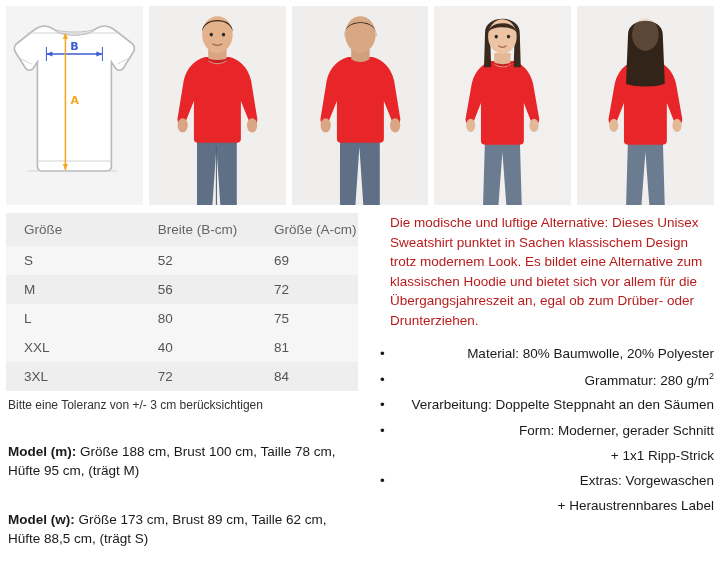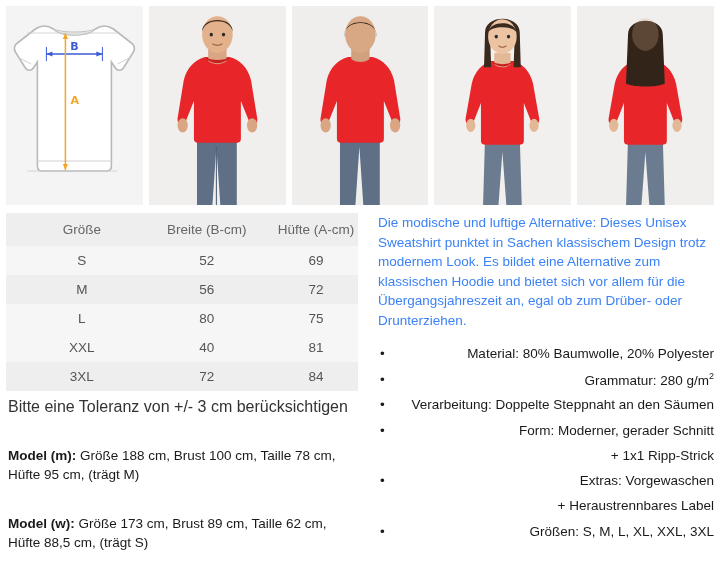--- a/index.html
+++ b/index.html
@@ -45,59 +45,59 @@
   .right-col { flex: 1 1 auto; padding-left: 10px; }
 
   
   table.size-table {
     width: 100%;
     border-collapse: collapse;
     font-size: 13.5px;
   }
   table.size-table th,
   table.size-table td {
-    text-align: center;
+    text-align: left;
     padding: 7px 0 7px 18px;
     color: #555;
     font-weight: normal;
   }
   table.size-table thead th {
     color: #666;
     font-weight: normal;
     padding-top: 9px;
     padding-bottom: 9px;
   }
   table.size-table thead tr { background: #eeeeee; }
   table.size-table tbody tr.odd { background: #f6f6f6; }
   table.size-table tbody tr.even { background: #eeeeee; }
   table.size-table col.c1 { width: 38%; }
   table.size-table col.c2 { width: 33%; }
   table.size-table col.c3 { width: 29%; }
 
   .tolerance {
-    font-size: 16px;
+    font-size: 12px;
     color: #333;
     margin: 7px 0 0 2px;
   }
 
   .model-block {
     font-size: 13.5px;
     line-height: 1.42;
     margin-top: 30px;
     margin-left: 2px;
     color: #1a1a1a;
   }
   .model-block b { font-weight: bold; }
 
   
   .desc {
     font-size: 13.5px;
     line-height: 1.45;
-    color: #3b82f6;
-    margin: 0 0 8px 0;
+    color: #b91c1c;
+    margin: 0 0 8px 12px;
   }
   ul.features {
     list-style: none;
     margin: 14px 0 0 0;
     padding: 0;
     font-size: 13.5px;
     line-height: 1.5;
     color: #1a1a1a;
     text-align: right;
   }
@@ -255,21 +255,21 @@
       <table class="size-table">
         <colgroup>
             <col class="c1">
             <col class="c2">
             <col class="c3">
           </colgroup>
         <thead>
           <tr>
             <th>Größe</th>
             <th>Breite (B-cm)</th>
-            <th>Hüfte (A-cm)</th>
+            <th>Größe (A-cm)</th>
           </tr>
         </thead>
         <tbody>
           <tr class="odd">
             <td>S</td>
             <td>52</td>
             <td>69</td>
           </tr>
           <tr class="even">
             <td>M</td>
@@ -310,18 +310,17 @@
       <p class="desc">Die modische und luftige Alternative: Dieses Unisex Sweatshirt punktet in Sachen klassischem Design trotz modernem Look. Es bildet eine Alternative zum klassischen Hoodie und bietet sich vor allem für die Übergangsjahreszeit an, egal ob zum Drüber- oder Drunterziehen.</p>
 
       <ul class="features">
         <li class="bulleted">Material: 80% Baumwolle, 20% Polyester</li>
         <li class="bulleted"><span>Grammatur: 280 g/m</span><sup class="sup">2</sup></li>
         <li class="bulleted">Verarbeitung: Doppelte Steppnaht an den Säumen</li>
         <li class="bulleted">Form: Moderner, gerader Schnitt</li>
         <li class="cont">+ 1x1 Ripp-Strick</li>
         <li class="bulleted">Extras: Vorgewaschen</li>
         <li class="cont">+ Heraustrennbares Label</li>
-        <li class="bulleted">Größen:  S, M, L, XL, XXL, 3XL</li>
       </ul>
     </div>
 
   </div>
 </div>
 
 </body></html>

